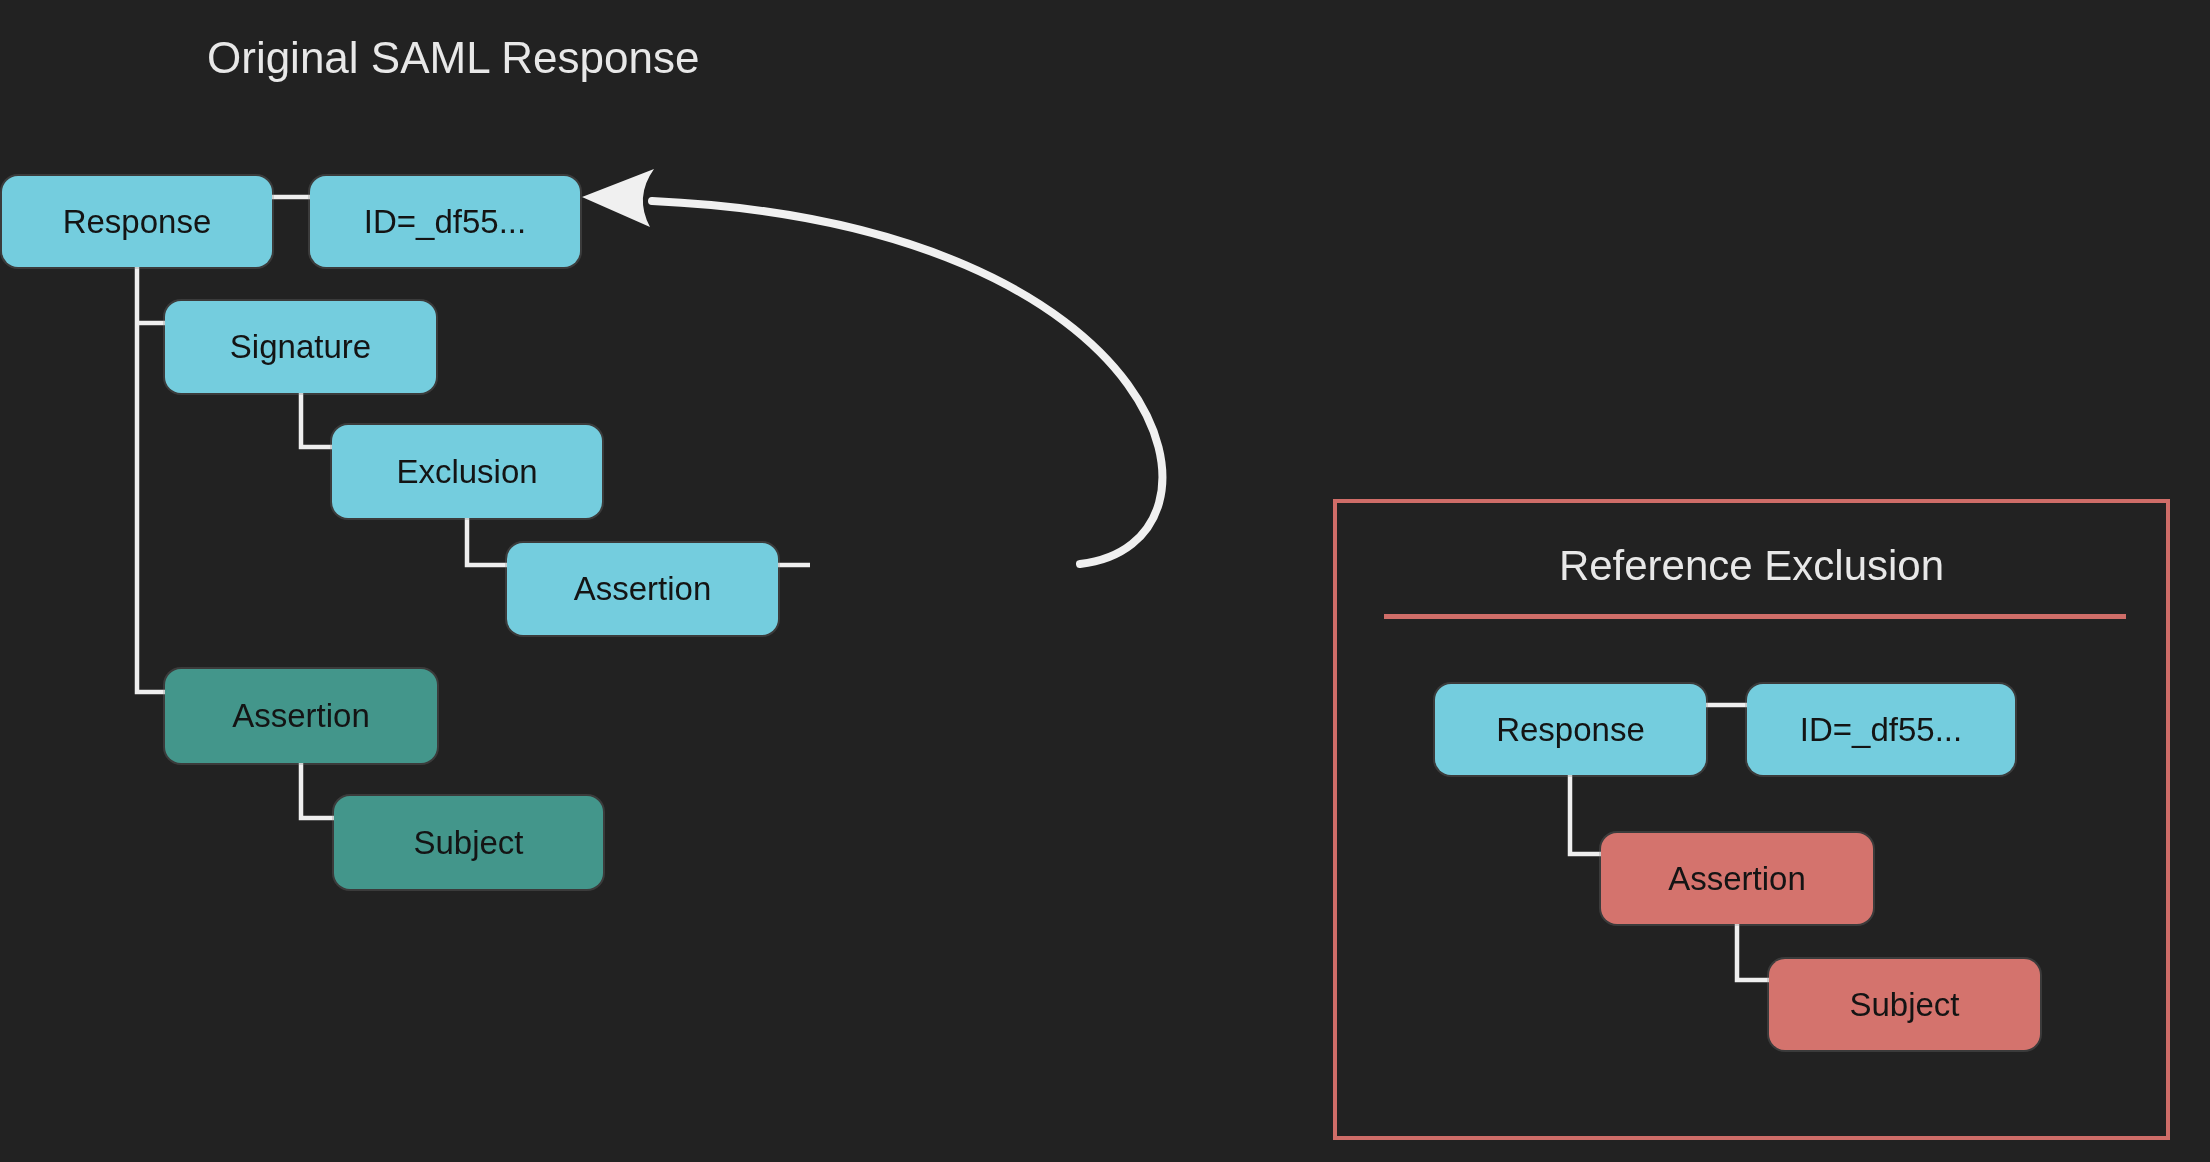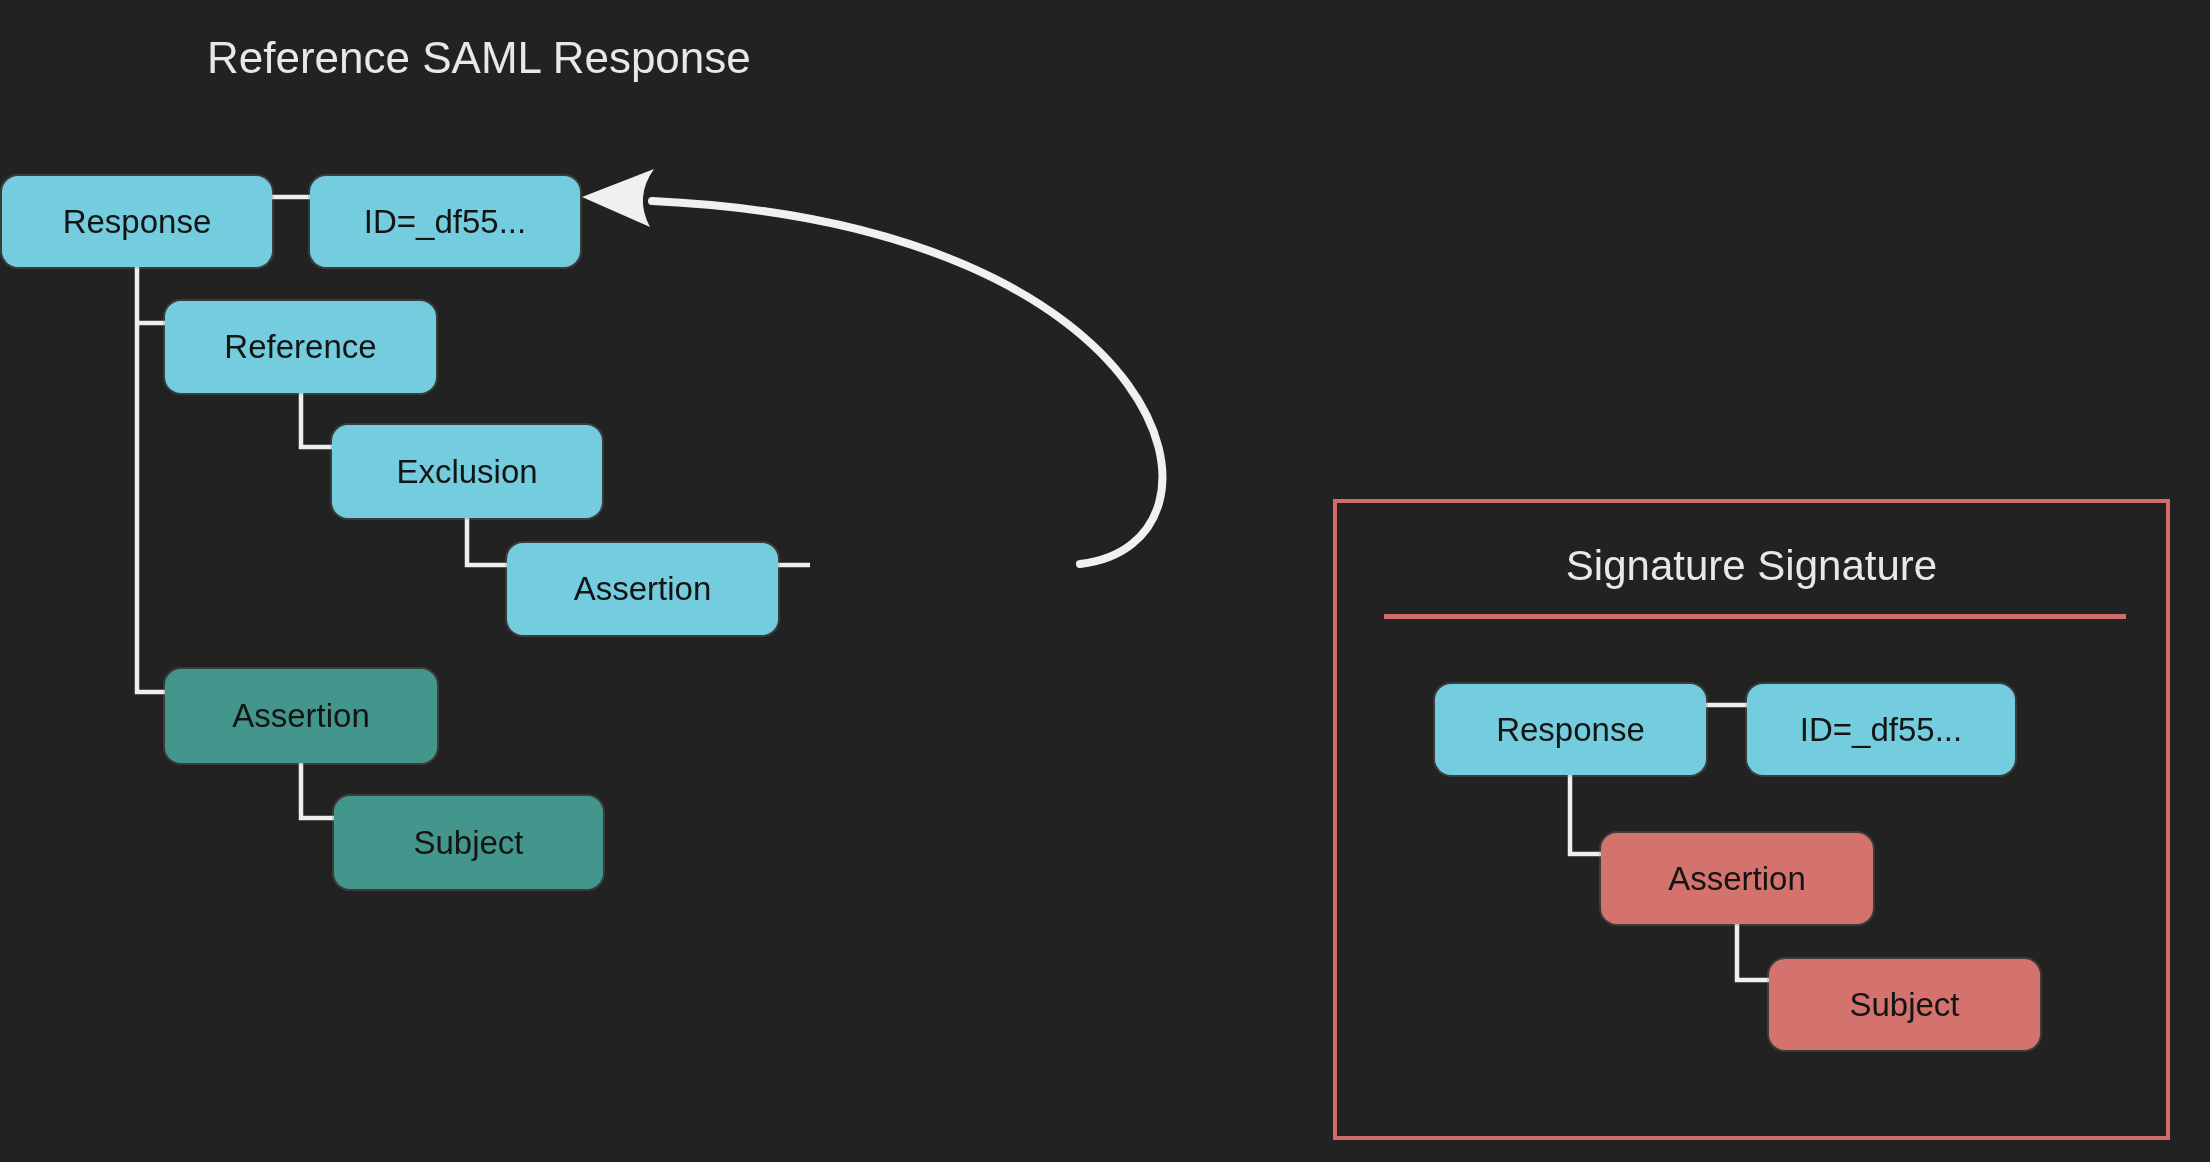--- a/index.html
+++ b/index.html
@@ -76,21 +76,21 @@
     width: 742px; height: 5px;
     background: #cf6d68;
   }
 </style>
 </head>
 <body>
 
 <div class="stage">
 
   <div class="exclusion-box">
-    <div class="exclusion-title">Signature Signature</div>
+    <div class="exclusion-title">Reference Exclusion</div>
     <div class="exclusion-underline"></div>
   </div>
 
   <svg class="wires" viewBox="0 0 2210 1162" aria-hidden="true">
 
     <path class="edge" d="M272,197 H310"></path>
     <path class="edge" d="M137,243 V692 H165"></path>
     <path class="edge" d="M137,323 H165"></path>
     <path class="edge" d="M301,369 V447 H332"></path>
     <path class="edge" d="M467,494 V565 H507"></path>
@@ -98,30 +98,30 @@
     <path class="edge" d="M301,739 V818 H334"></path>
 
     <path class="edge" d="M1706,705 H1747"></path>
     <path class="edge" d="M1570,751 V854 H1601"></path>
     <path class="edge" d="M1737,900 V980 H1769"></path>
 
     <path class="ref-arrow-shaft" d="M1080,564 C1250,545 1180,225 652,201"></path>
     <path class="ref-arrow-head" d="M582,197 L654,169 Q634,197 650,227 Z"></path>
   </svg>
 
-  <div class="diagram-title" style="left:207px; top:32px;">Reference SAML Response</div>
+  <div class="diagram-title" style="left:207px; top:32px;">Original SAML Response</div>
 
   <div class="node cyan" style="left:2px;   top:152px; width:270px; height:91px;">
     <span>Response</span>
   </div>
   <div class="node cyan" style="left:310px; top:152px; width:270px; height:91px;">
     <span>ID=_df55...</span>
   </div>
   <div class="node cyan" style="left:165px; top:277px; width:271px; height:92px;">
-    <span>Reference</span>
+    <span>Signature</span>
   </div>
   <div class="node cyan" style="left:332px; top:401px; width:270px; height:93px;">
     <span>Exclusion</span>
   </div>
   <div class="node cyan" style="left:507px; top:519px; width:271px; height:92px;">
     <span>Assertion</span>
   </div>
   <div class="node teal" style="left:165px; top:645px; width:272px; height:94px;">
     <span>Assertion</span>
   </div>

